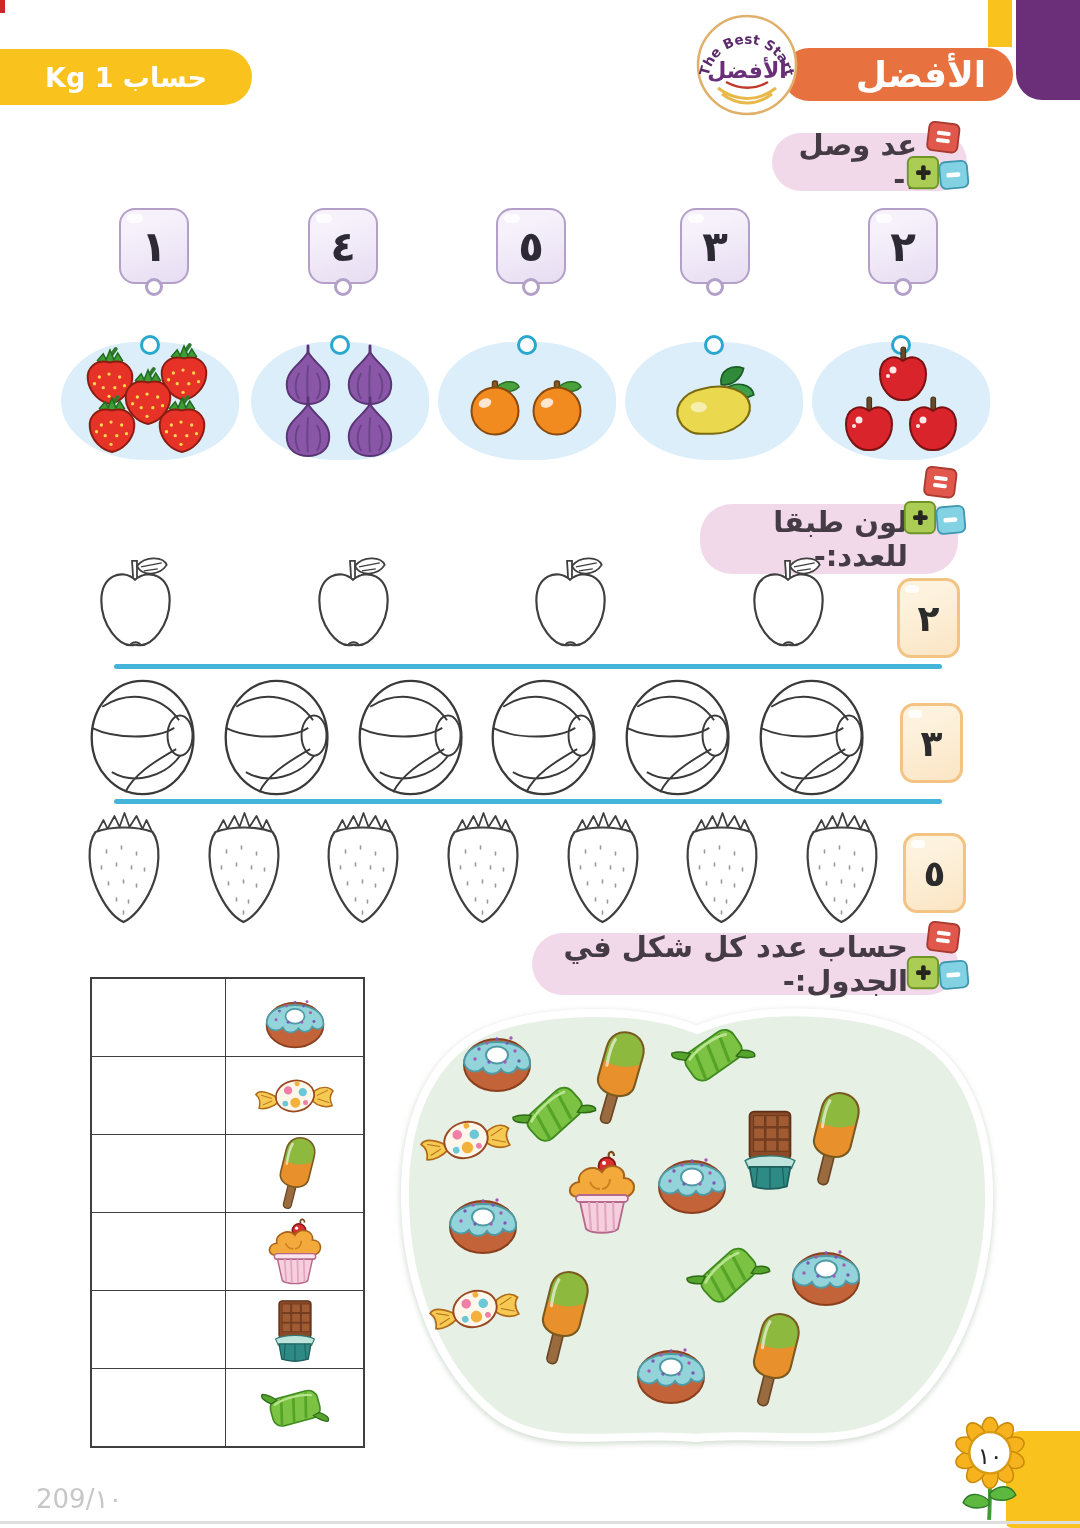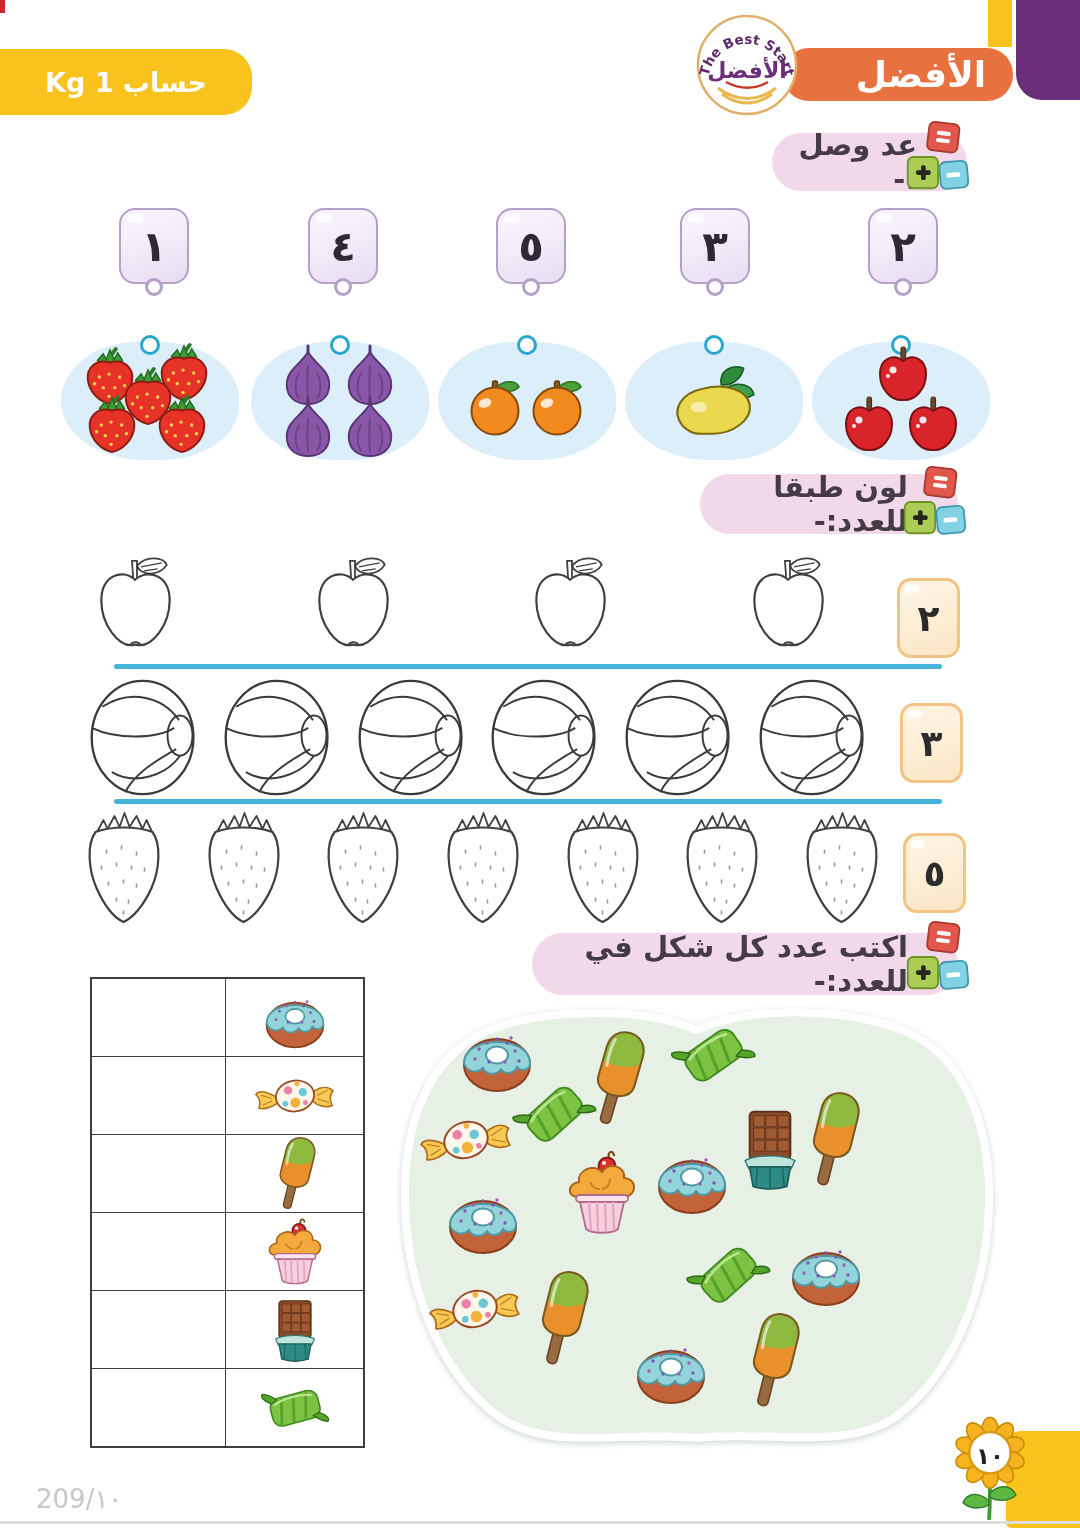--- a/index.html
+++ b/index.html
@@ -1,20 +1,20 @@
 <!DOCTYPE html>
 <html lang="ar"><head>
 <meta charset="utf-8">
 <style>
   html,body{margin:0;padding:0}
   body{width:1080px;height:1528px;position:relative;background:#fff;overflow:hidden;
        font-family:"DejaVu Sans",sans-serif;}
   .abs{position:absolute}
   
-  .badge{position:absolute;left:0;top:49px;width:252px;height:66px;background:#f9c21d;
+  .badge{position:absolute;left:0;top:49px;width:252px;height:56px;background:#f9c21d;
          border-radius:0 28px 28px 0;display:flex;align-items:center;justify-content:center;
          color:#fff;font-weight:bold;font-size:27px;direction:rtl}
   .banner{position:absolute;left:783px;top:48px;width:230px;height:53px;background:#e87140;
           border-radius:26px;display:flex;align-items:center;justify-content:center;
           color:#fff;font-weight:bold;font-size:36px;padding-left:46px;box-sizing:border-box}
   .corner-yellow{position:absolute;left:988px;top:0;width:24px;height:47px;background:#f9c21d}
   .corner-purple{position:absolute;left:1016px;top:0;width:64px;height:100px;background:#6b2e79;
                  border-radius:0 0 0 26px}
   .corner-red{position:absolute;left:0;top:0;width:5px;height:13px;background:#cc2a2a}
   .logo{position:absolute;left:696px;top:14px;width:102px;height:102px}
@@ -48,21 +48,21 @@
   .t-row{display:flex;height:77px;border-top:1.6px solid #3f3f3f}
   .t-row:first-child{border-top:none}
   .t-ans{width:133px;border-right:1.6px solid #3f3f3f}
   .t-icon{flex:1;display:flex;align-items:center;justify-content:center}
   
   .page-num{position:absolute;left:36px;top:1484px;font-size:26px;color:#c7c7c7;letter-spacing:1px}
   .foot-yellow{position:absolute;left:1006px;top:1431px;width:74px;height:97px;background:#f9c21d;
             border-radius:14px 0 0 6px}
   .bottom-line{position:absolute;left:0;top:1521px;width:100%;height:3px;background:#dedede}
   .flower-num{position:absolute;left:966px;top:1441px;width:48px;height:30px;display:flex;
-            align-items:center;justify-content:center;font-size:23px;font-weight:bold;color:#222}
+            align-items:center;justify-content:center;font-size:23px;font-weight:normal;color:#222}
 </style>
 </head>
 <body>
 
 <svg width="0" height="0" style="position:absolute" aria-hidden="true">
 <defs>
 <symbol id="sym-cubes" viewBox="0 0 74 80">
   <g transform="rotate(7 42 20)">
     <rect x="25" y="3" width="33" height="31" rx="6" fill="#e2574b" stroke="#a83a30" stroke-width="2"></rect>
     <rect x="34" y="12" width="15" height="4.5" rx="2" fill="#fff"></rect>
@@ -335,21 +335,21 @@
       <use href="#sym-apple"></use>
     </svg>
     <svg viewBox="0 0 60 60" width="60" height="60" style="position: absolute; left: 839px; top: 395px;">
       <use href="#sym-apple"></use>
     </svg>
     <svg viewBox="0 0 60 60" width="60" height="60" style="position: absolute; left: 903px; top: 395px;">
       <use href="#sym-apple"></use>
     </svg>
   </div>
 
-<div class="pill" style="left:700px;top:474px;width:258px;height:60px">لون طبقا للعدد:-</div>
+<div class="pill" style="left:700px;top:504px;width:258px;height:70px">لون طبقا للعدد:-</div>
 <svg class="cubes" style="left:902px;top:465px" viewBox="0 0 74 80">
     <use href="#sym-cubes"></use>
   </svg>
 <div id="ex2-rows">
     <div class="row-flex" style="left: 88px; top: 552px; width: 748px;">
       <svg viewBox="0 0 95 105" width="95" height="104">
         <use href="#sym-apple-outline"></use>
       </svg>
       <svg viewBox="0 0 95 105" width="95" height="104">
         <use href="#sym-apple-outline"></use>
@@ -410,21 +410,21 @@
         <use href="#sym-strawberry-outline"></use>
       </svg>
     </div>
     <div class="num-card2" style="left: 903px; top: 833px;">
       <span>٥</span>
     </div>
   </div>
 <div class="bline" style="top:664px"></div>
 <div class="bline" style="top:799px"></div>
 
-<div class="pill" style="left:532px;top:933px;width:426px;height:62px">اكتب عدد كل شكل في للعدد:-</div>
+<div class="pill" style="left:532px;top:933px;width:426px;height:62px">حساب عدد كل شكل في الجدول:-</div>
 <svg class="cubes" style="left:905px;top:920px" viewBox="0 0 74 80">
     <use href="#sym-cubes"></use>
   </svg>
 
 <div id="count-table">
     <div class="t-row">
       <div class="t-ans"></div>
       <div class="t-icon">
         <svg viewBox="0 0 76 72" width="66" height="62">
           <use href="#sym-donut"></use>

